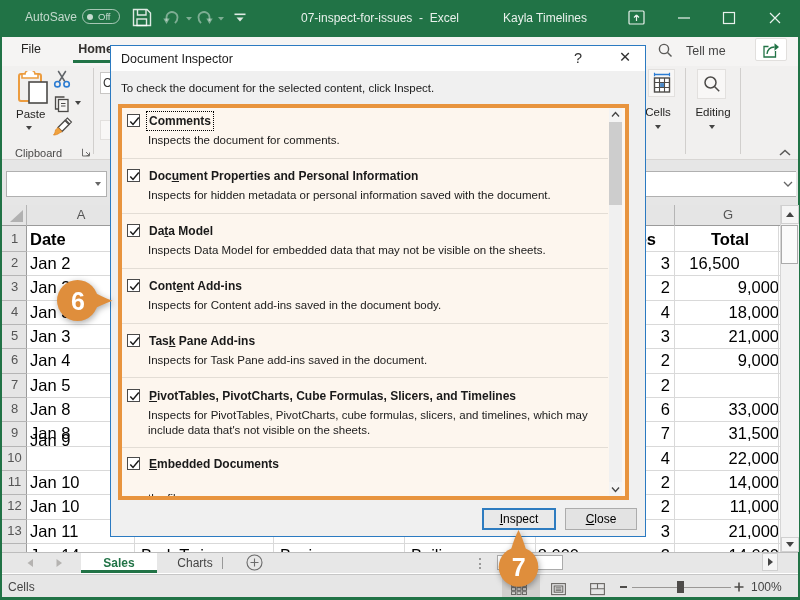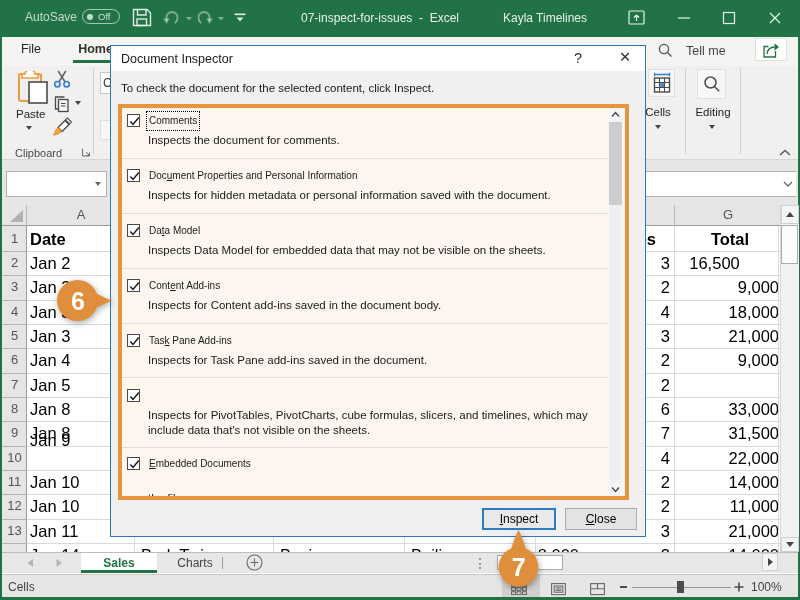--- a/index.html
+++ b/index.html
@@ -59,21 +59,21 @@
 #dlg { left:110px; top:45px; width:536px; height:492px; background:#f0f0f0; border:1px solid #2b7ac1; }
 #dlgtitlebar { position:absolute; left:0; top:0; width:100%; height:25px; background:#fff; }
 #dlgtitle { position:absolute; left:10px; top:6px; font-size:12.5px; color:#1a1a1a; }
 #dlghelp { position:absolute; left:463px; top:4px; font-size:14.5px; color:#333; }
 #dlgclose { position:absolute; left:508px; top:3px; font-size:14.5px; color:#333; font-weight:normal; }
 #dlgsub { position:absolute; left:10px; top:36px; font-size:11.5px; color:#1a1a1a; }
 #obox { position:absolute; left:7px; top:58px; width:511px; height:396px; background:#fdf6ee; border:4px solid #e8943e; overflow:hidden; }
 .item { position:absolute; left:5px; }
 .cb { position:absolute; width:13px; height:13px; border:1px solid #4a4a4a; background:#fff; }
 .cb svg { position:absolute; left:0px; top:0px; }
-.ititle { position:absolute; left:22px; top:0px; font-size:10px; line-height:14px; font-weight:normal; color:#1a1a1a; white-space:nowrap; }
+.ititle { position:absolute; left:22px; top:0px; font-size:12px; line-height:14px; font-weight:bold; color:#1a1a1a; white-space:nowrap; }
 .idesc { position:absolute; left:21px; font-size:11.5px; color:#1a1a1a; white-space:nowrap; line-height:14.5px; }
 .isep { position:absolute; left:0px; width:486px; height:1px; background:#e3ddd5; }
 #lsb { position:absolute; right:3px; top:0px; width:13px; height:388px; background:#f0f0f0; }
 .btn { position:absolute; top:462px; height:22px; font-size:12px; color:#000; text-align:center; }
 #inspectbtn { left:371px; width:74px; background:#e9e9e9; border:2px solid #2e7cc0; line-height:18px; }
 #closebtn { left:454px; width:72px; background:#e3e3e3; border:1px solid #acacac; line-height:20px; }
 </style>
 </head>
 <body>
 
@@ -410,20 +410,21 @@
         </span>
         <div class="ititle" style="">Tas<u>k</u> Pane Add-ins</div>
         <div class="idesc" style="top:19px">Inspects for Task Pane add-ins saved in the document.</div>
       </div>
       <div class="item" style="top:281px;width:480px;height:50px">
         <span class="cb">
           <svg width="13" height="13" viewBox="0 0 13 13" fill="none" stroke="#1a1a1a" stroke-width="1.5">
             <path d="M2.3 6.6 L5 9.4 L10.8 2.4"></path>
           </svg>
         </span>
+        <div class="ititle" style=""><u>P</u>ivotTables, PivotCharts, Cube Formulas, Slicers, and Timelines</div>
         <div class="idesc" style="top:19px">Inspects for PivotTables, PivotCharts, cube formulas, slicers, and timelines, which may</div>
         <div class="idesc" style="top:33.5px">include data that's not visible on the sheets.</div>
       </div>
       <div class="item" style="top:349px;width:480px;height:50px">
         <span class="cb">
           <svg width="13" height="13" viewBox="0 0 13 13" fill="none" stroke="#1a1a1a" stroke-width="1.5">
             <path d="M2.3 6.6 L5 9.4 L10.8 2.4"></path>
           </svg>
         </span>
         <div class="ititle" style=""><u>E</u>mbedded Documents</div>

